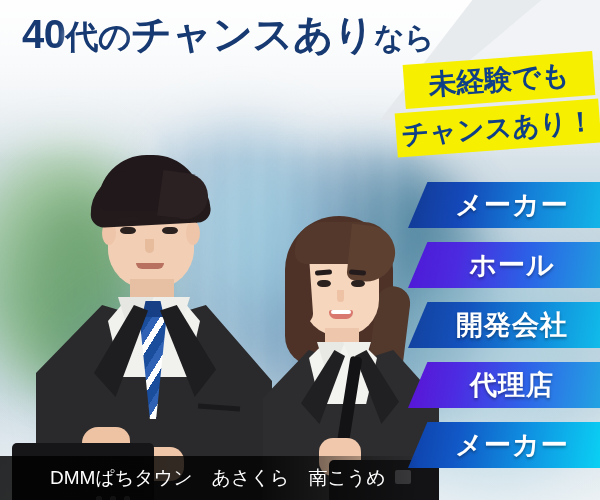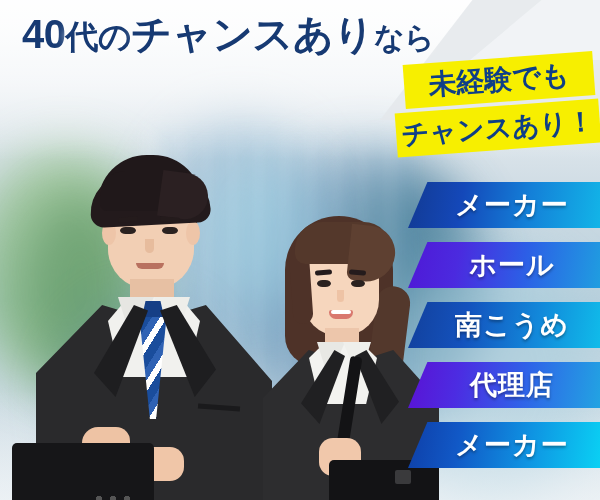--- a/index.html
+++ b/index.html
@@ -311,24 +311,27 @@
   </div>
 
   <div class="btns">
     <div class="btn btn1">
       <span>メーカー</span>
     </div>
     <div class="btn btn2">
       <span>ホール</span>
     </div>
     <div class="btn btn3">
-      <span>南こうめ</span>
+      <span>開発会社</span>
     </div>
     <div class="btn btn4">
       <span>代理店</span>
     </div>
     <div class="btn btn5">
       <span>メーカー</span>
     </div>
   </div>
 
+  <div class="caption">
+    <div class="caption-text">DMMぱちタウン　あさくら　南こうめ</div>
+  </div>
 
 </div>
 
 </body></html>

